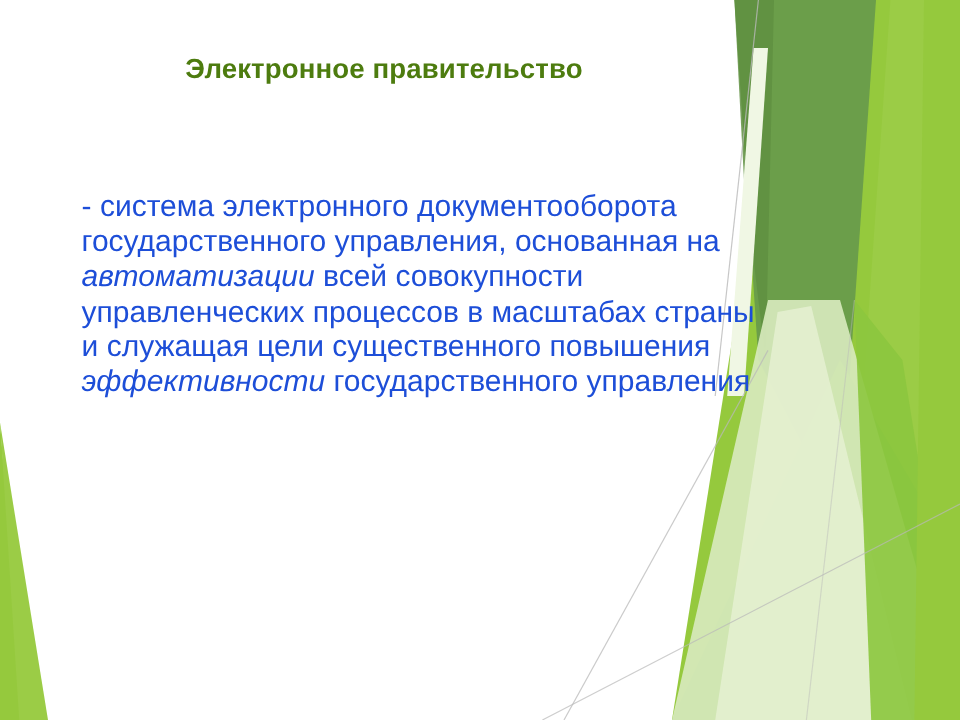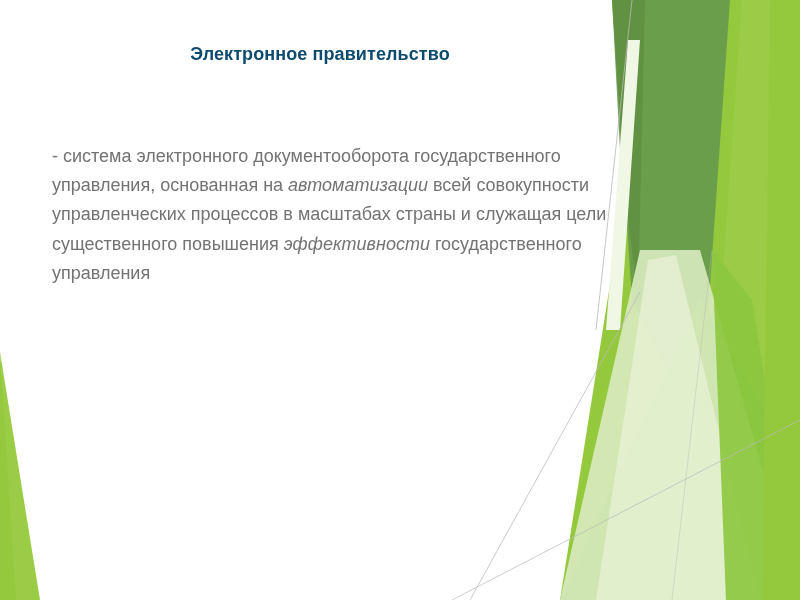--- a/index.html
+++ b/index.html
@@ -30,40 +30,40 @@
   
   #title-block {
     position: absolute;
     left: 60px;
     top: 44px;
     width: 520px;
     text-align: center;
   }
   #title-text {
     margin: 0;
-    font-size: 18px;
+    font-size: 23px;
     font-weight: bold;
-    color: #0c4a6e;
+    color: #4d7c0f;
     letter-spacing: 0.1px;
     line-height: 1.2;
     white-space: nowrap;
   }
 
   
   #body-block {
     position: absolute;
     left: 52px;
     top: 142px;
     width: 600px;
   }
   #body-text {
-    margin: 0;
-    font-size: 18px;
+    margin: 16px;
+    font-size: 25px;
     line-height: 29.2px;
-    color: #737373;
+    color: #1d4ed8;
     text-align: left;
   }
   #body-text .em {
     font-style: italic;
   }
 </style>
 </head>
 <body>
 
 <div id="slide">

